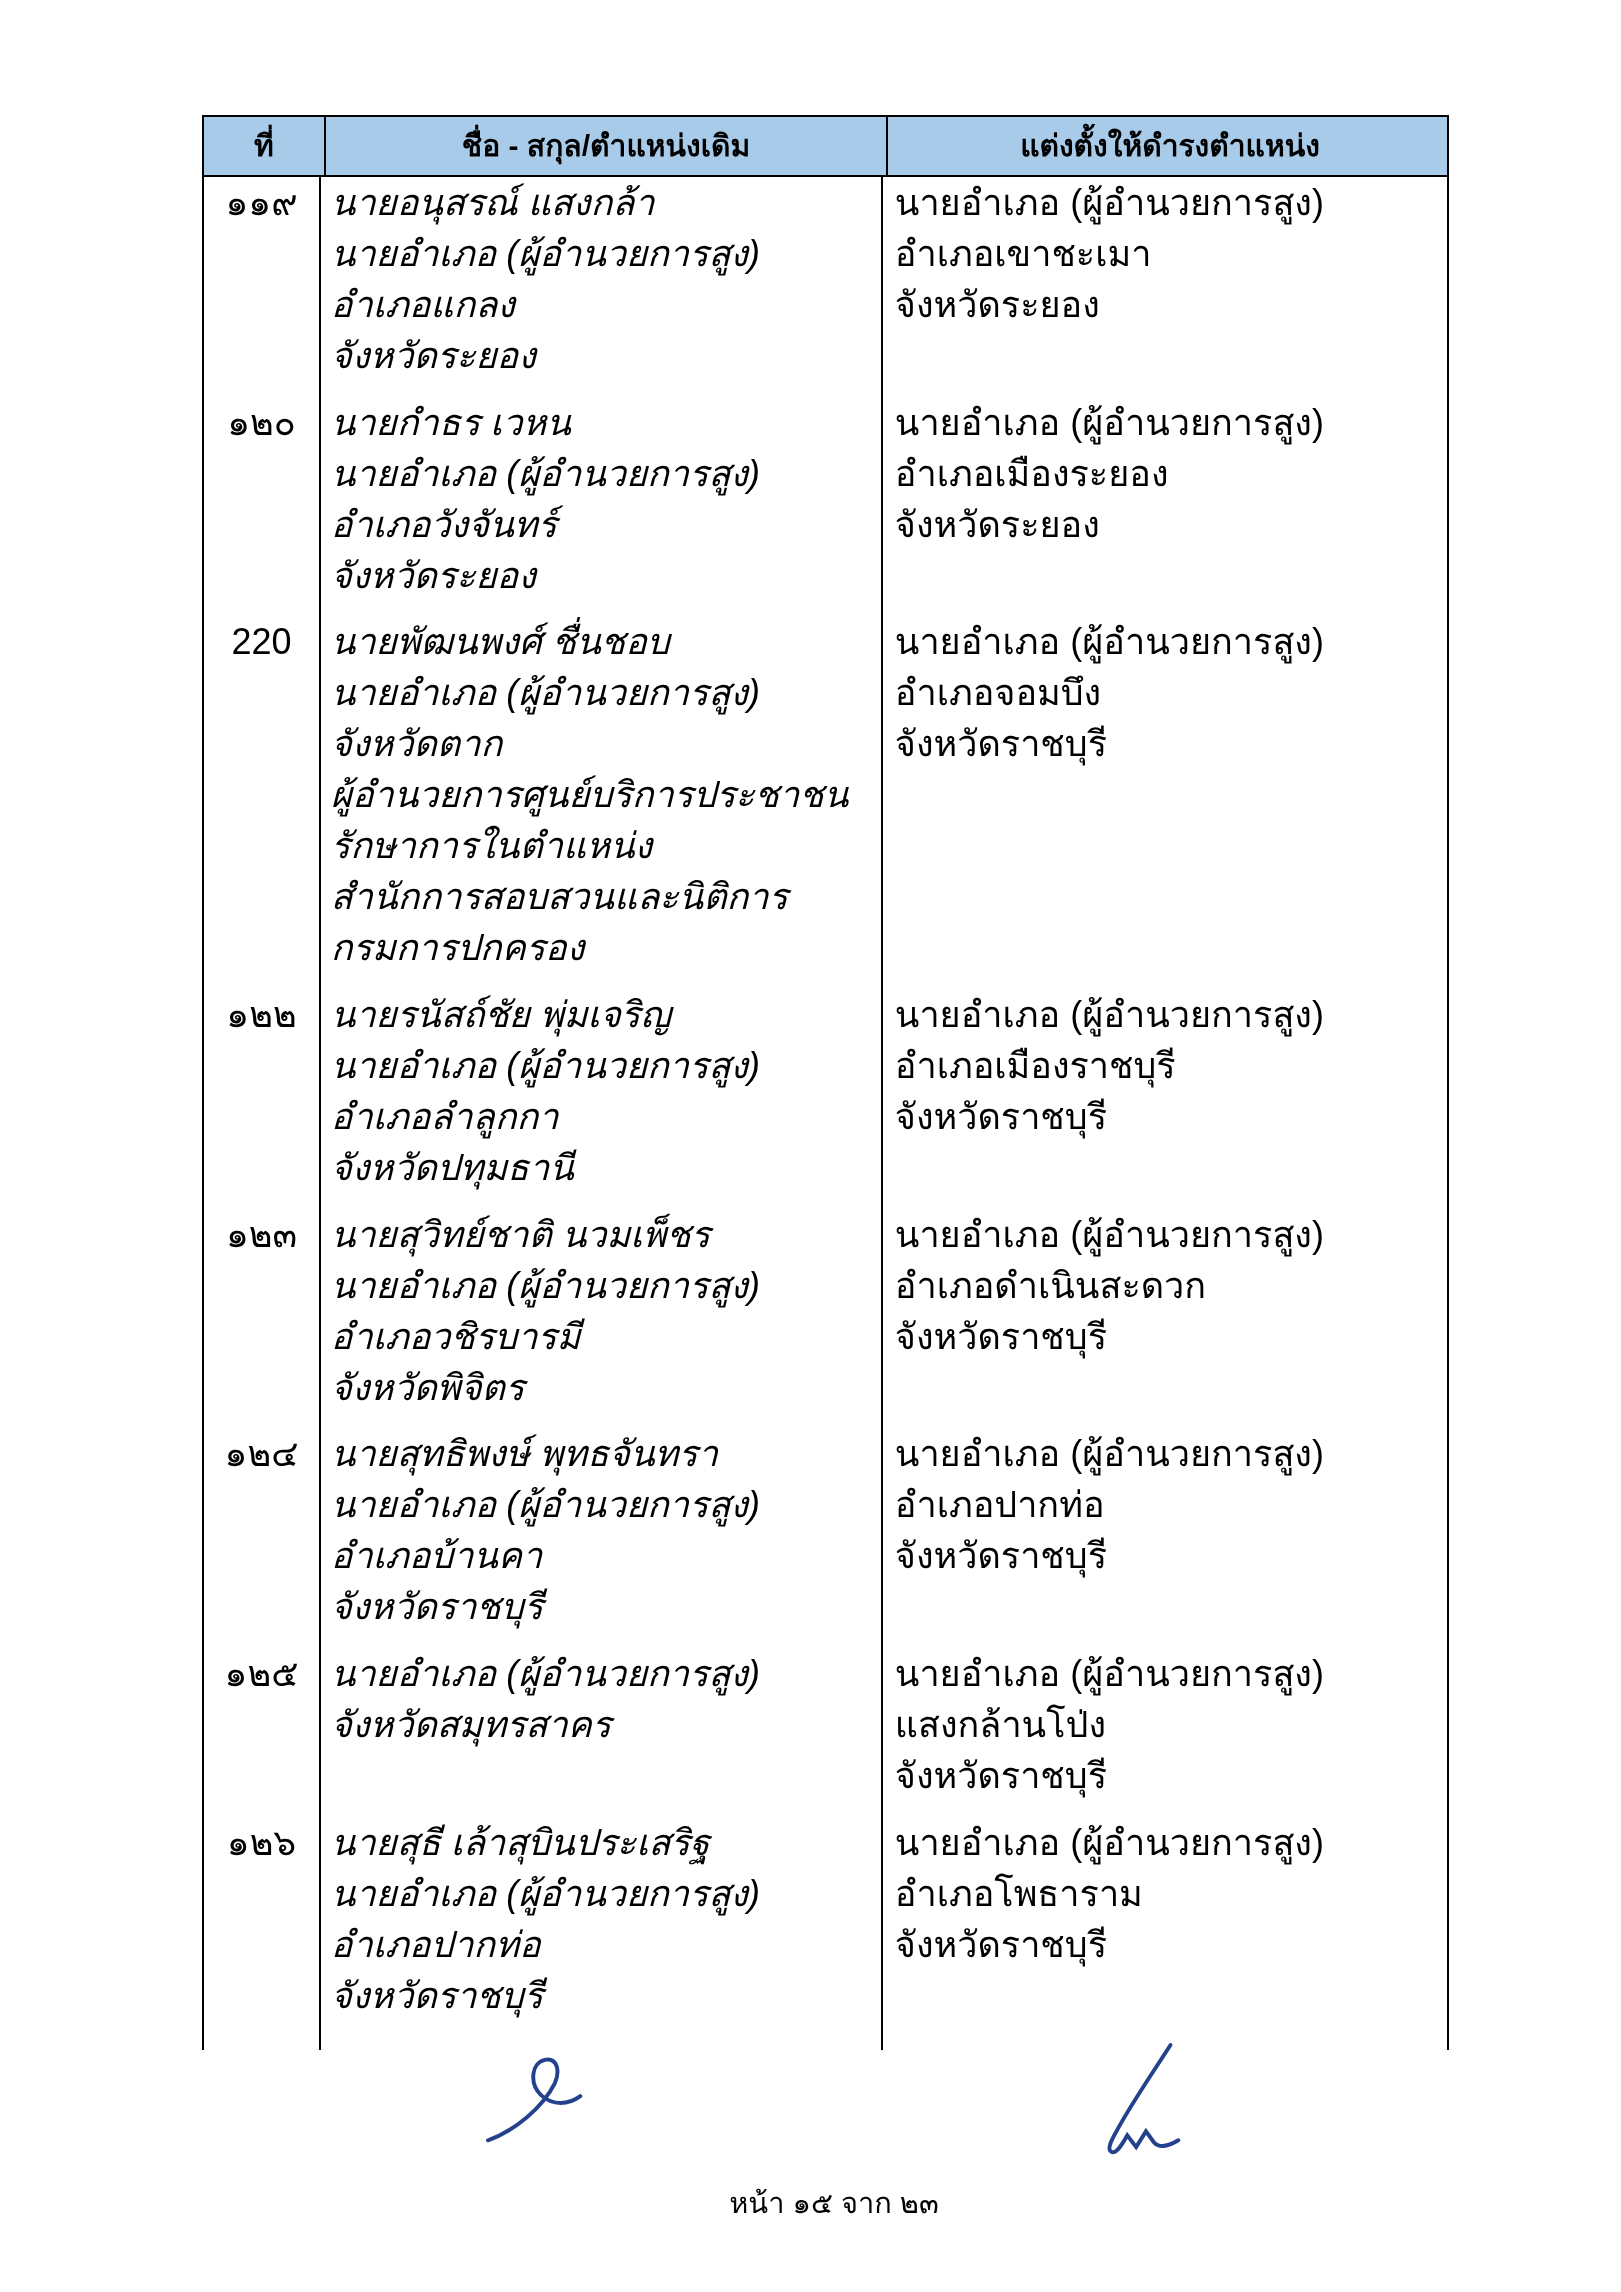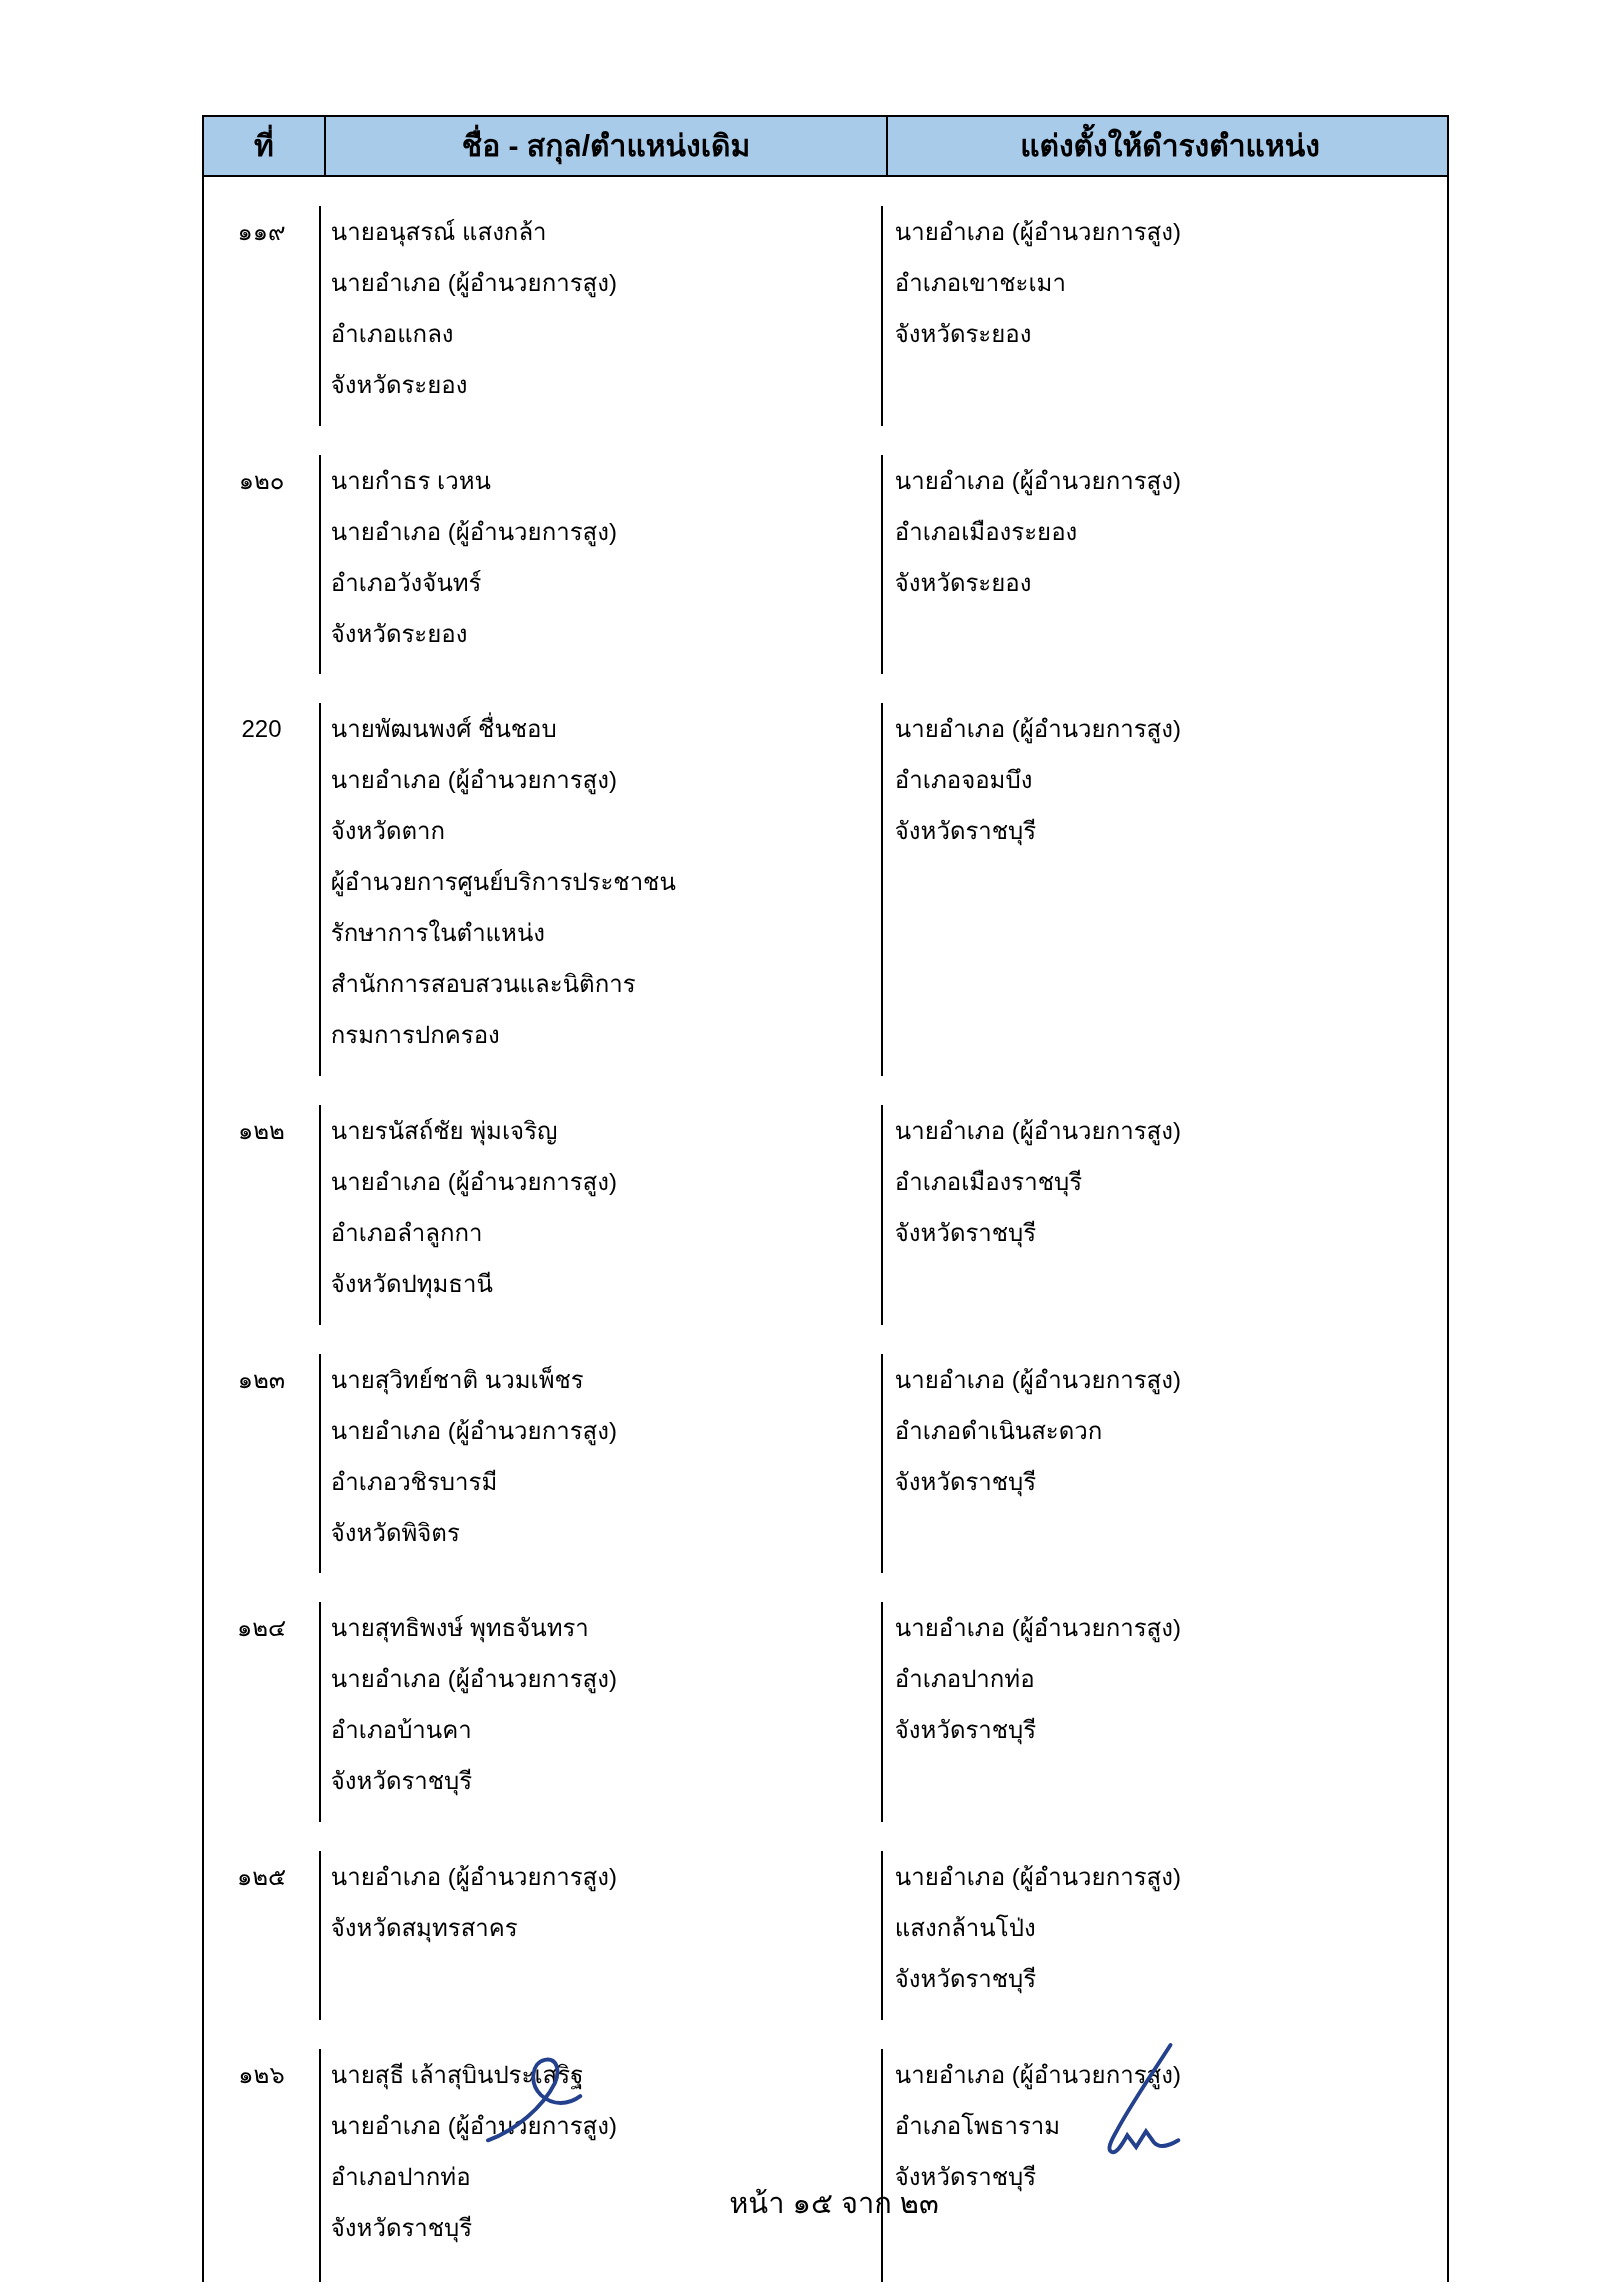--- a/index.html
+++ b/index.html
@@ -38,32 +38,32 @@
     box-sizing:border-box;
     border-left:2.9px solid #000;
     border-right:2.9px solid #000;
   }
   .row{
     display:grid;
     grid-template-columns:117px 562px 563px;
   }
   .cell{
     box-sizing:border-box;
-    font-size:24px;
+    font-size:36px;
     line-height:51px;
-    margin-top:29px;
   }
   .cell-no{
     text-align:center;
     border-right:2.9px solid #000;
     padding-bottom:15.7px;
   }
   .cell-former{
     border-right:2.9px solid #000;
     padding:0 7.8px 15.7px 9.8px;
+    font-style:italic;
   }
   .cell-appointed{
     padding:0 7.8px 15.7px 11.8px;
   }
   .row:last-child .cell{padding-bottom:29px;}
   .line{white-space:nowrap;}
   .signature{position:absolute;pointer-events:none;}
   .sig-left{left:482px;top:2050px;}
   .sig-right{left:1090px;top:2039px;}
   .page-footer{

